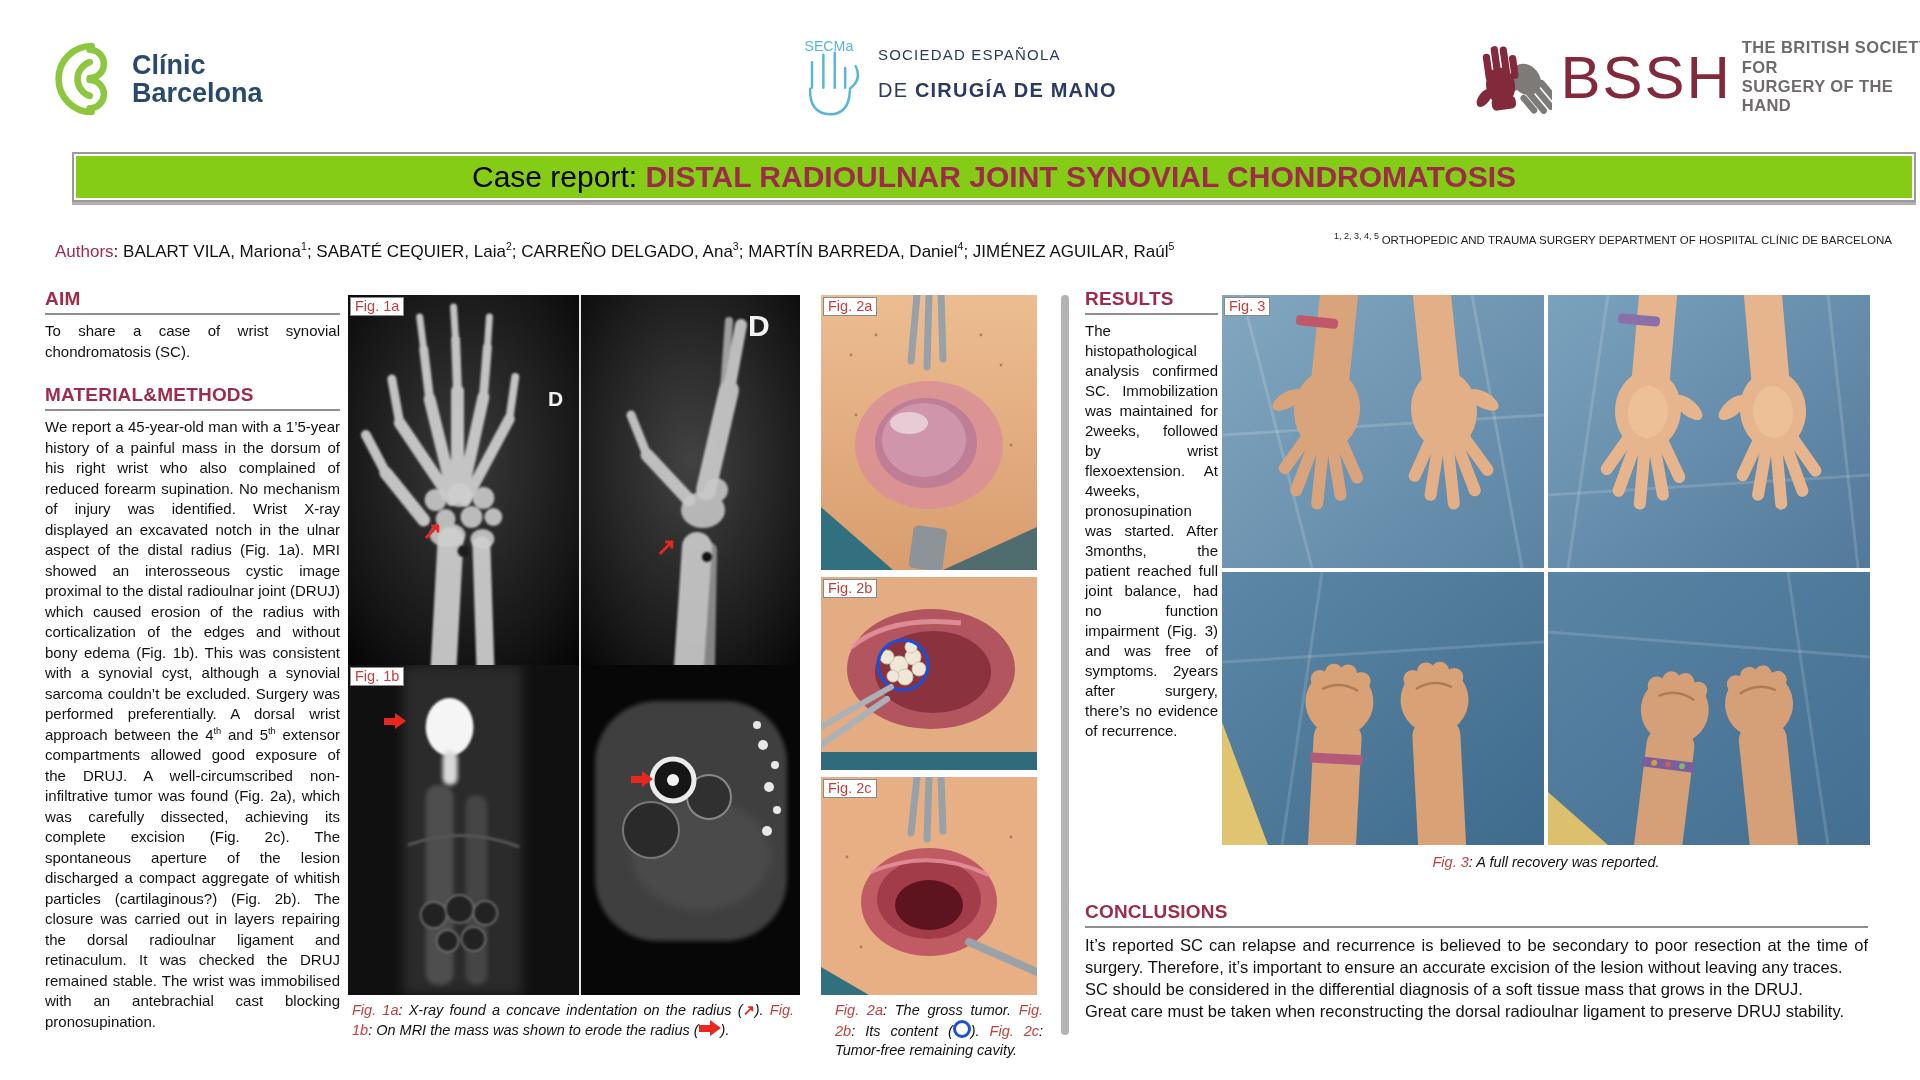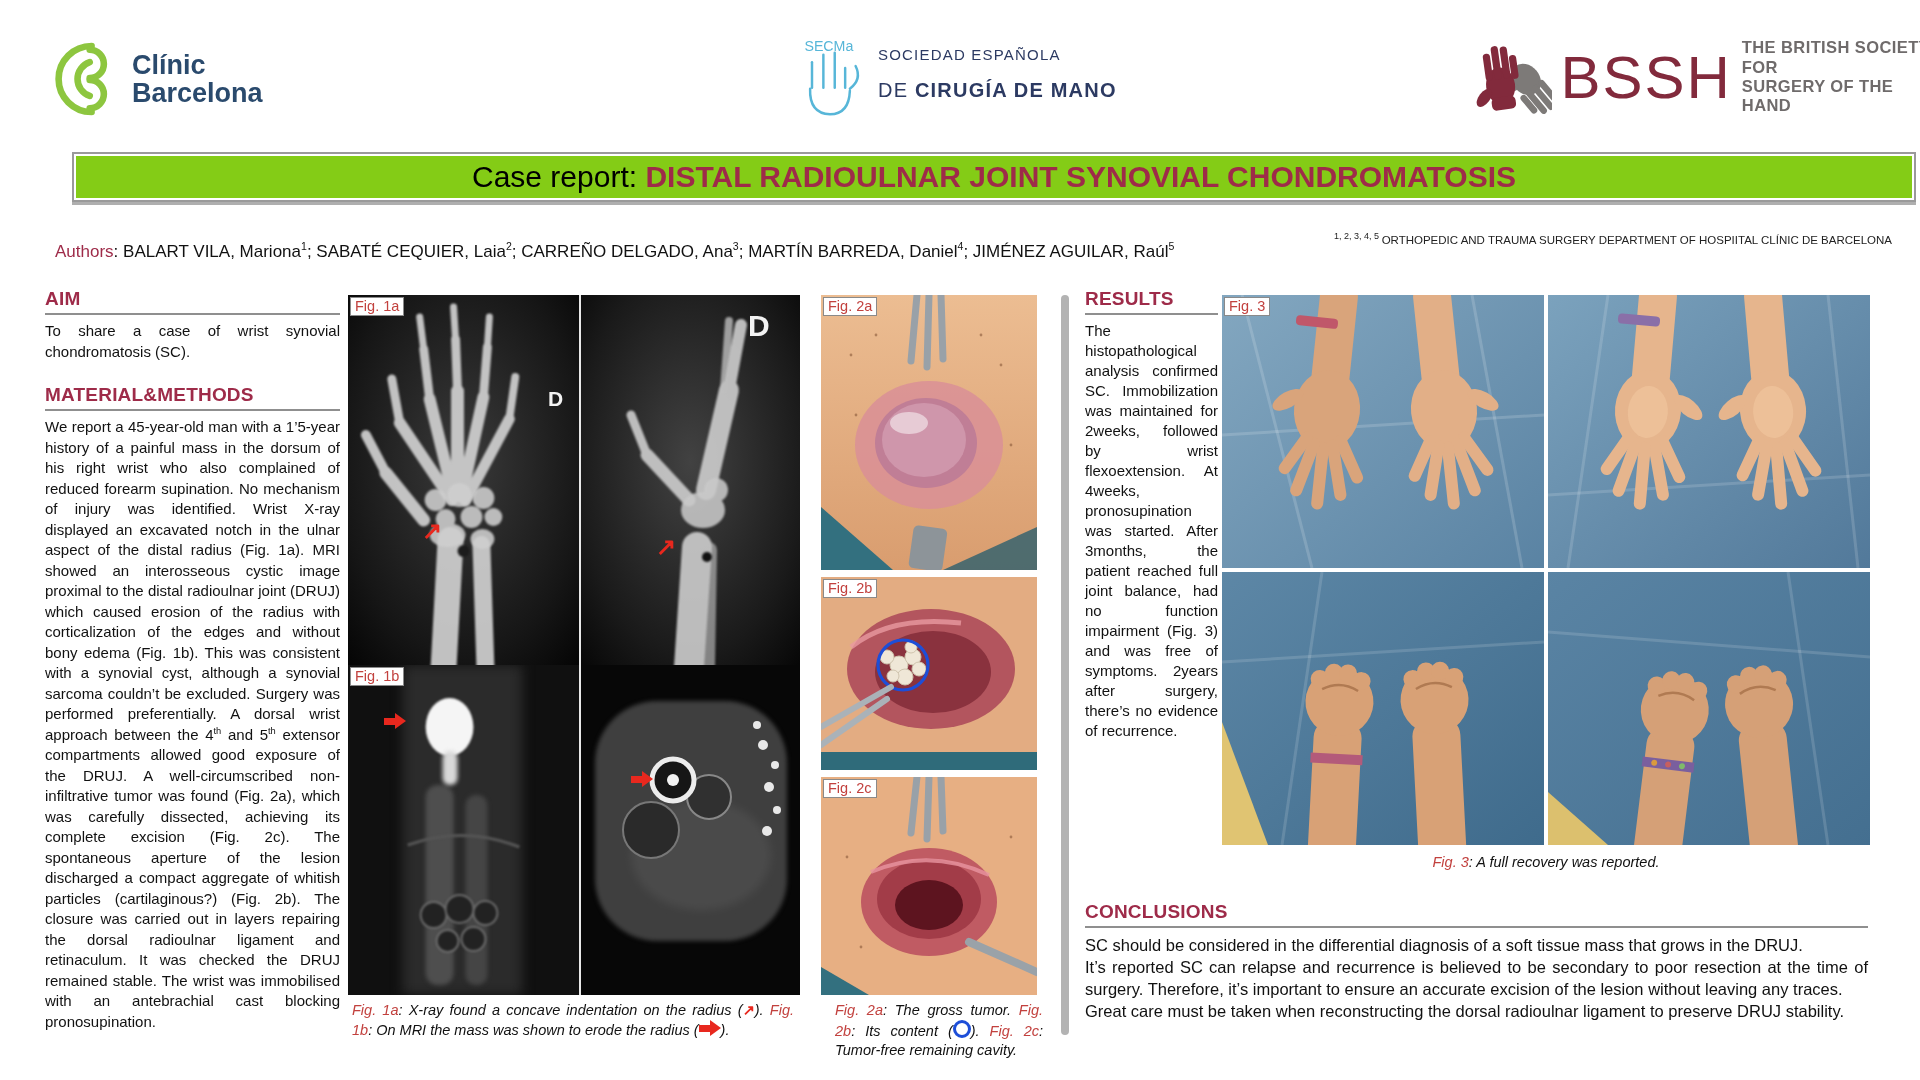--- a/index.html
+++ b/index.html
@@ -537,19 +537,19 @@
     <span class="figref">Fig. 2a</span><span>: </span><span>The gross tumor. </span><span class="figref">Fig. 2b</span><span>: </span><span>Its content (</span><span class="inline-circle"></span><span>). </span><span class="figref">Fig. 2c</span><span>: </span><span>Tumor-free remaining cavity.</span>
   </div>
 
   <div class="caption cap3">
     <span class="figref">Fig. 3</span><span>: </span><span>A full recovery was reported.</span>
   </div>
 
   <div class="section conclusions">
     <div class="section-heading">CONCLUSIONS</div>
     <div class="section-body">
+      <p>It’s reported SC can relapse and recurrence is believed to be secondary to poor resection at the time of surgery. Therefore, it’s important to ensure an accurate excision of the lesion without leaving any traces.</p>
       <p>SC should be considered in the differential diagnosis of a soft tissue mass that grows in the DRUJ.</p>
-      <p>It’s reported SC can relapse and recurrence is believed to be secondary to poor resection at the time of surgery. Therefore, it’s important to ensure an accurate excision of the lesion without leaving any traces.</p>
       <p>Great care must be taken when reconstructing the dorsal radioulnar ligament to preserve DRUJ stability.</p>
     </div>
   </div>
 
 </div>
 
 </body></html>

